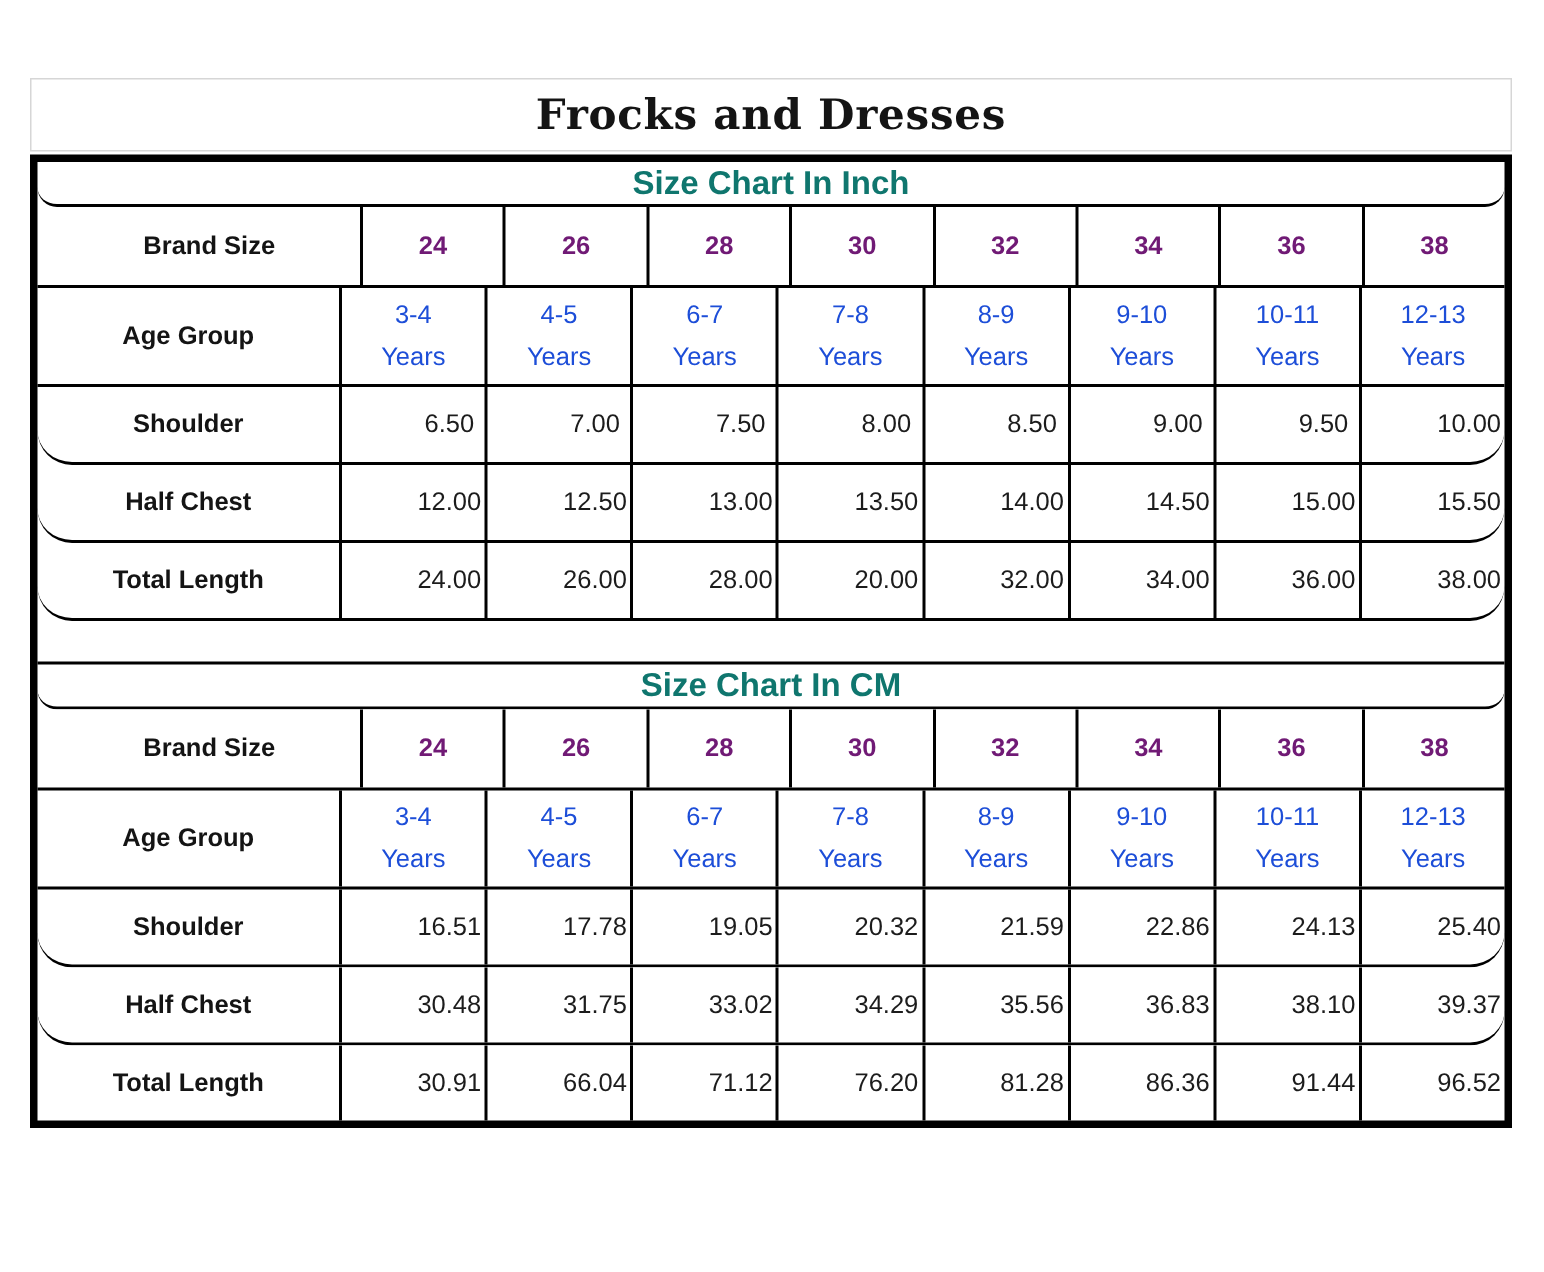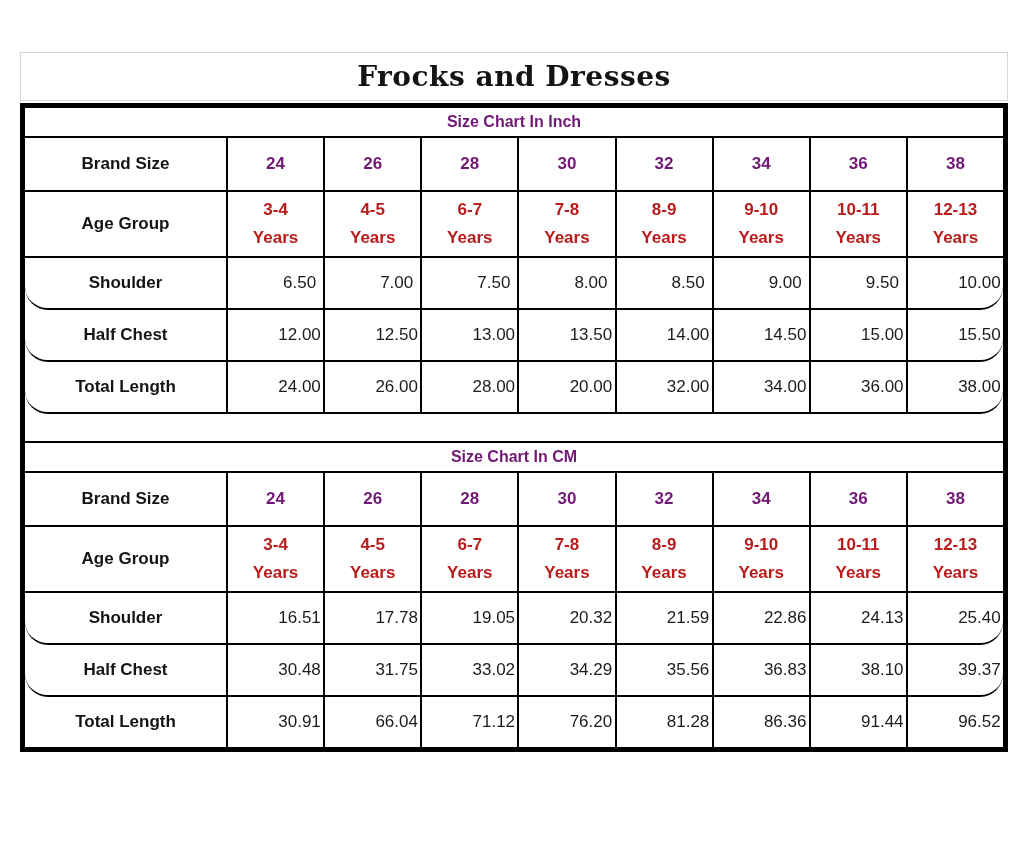--- a/index.html
+++ b/index.html
@@ -41,29 +41,30 @@
     align-items: stretch;
     border-bottom: 2px solid #000000;
   }
   .row.last { border-bottom: none; }
 
   .section-row {
     height: 30px;
     align-items: center;
     justify-content: center;
     font-weight: 700;
-    font-size: 16px;
-    color: #701a75;
+    font-size: 22px;
+    color: #0f766e;
+    border-radius: 13px;
   }
 
   .gap-row {
     height: 29px;
   }
 
-  .brand-row { height: 54px; }
+  .brand-row { height: 54px; padding-left: 14px; }
   .age-row   { height: 66px; }
   .data-row  { height: 52px; border-radius: 23px; }
   .data-row.last { height: 50px; }
 
   .cell {
     flex: 1 1 0;
     border-right: 2px solid #000000;
     display: flex;
     flex-direction: column;
     align-items: center;
@@ -77,21 +78,21 @@
   .label-cell {
     flex: 0 0 203px;
     font-weight: 700;
     font-size: 17px;
     color: #141414;
   }
 
   .bold-cell { font-weight: 700; color: #701a75; }
   .value-cell { font-weight: 400; color: #1c1c1c; padding-left: 48px; }
 
-  .age-line { display: block; line-height: 28px; font-weight: 700; color: #b91c1c; }
+  .age-line { display: block; line-height: 28px; font-weight: 400; color: #1d4ed8; }
 </style>
 </head>
 <body>
 
 <div class="sheet">
 
   <div class="title-box">
     <span class="title-text">Frocks and Dresses</span>
   </div>
 

